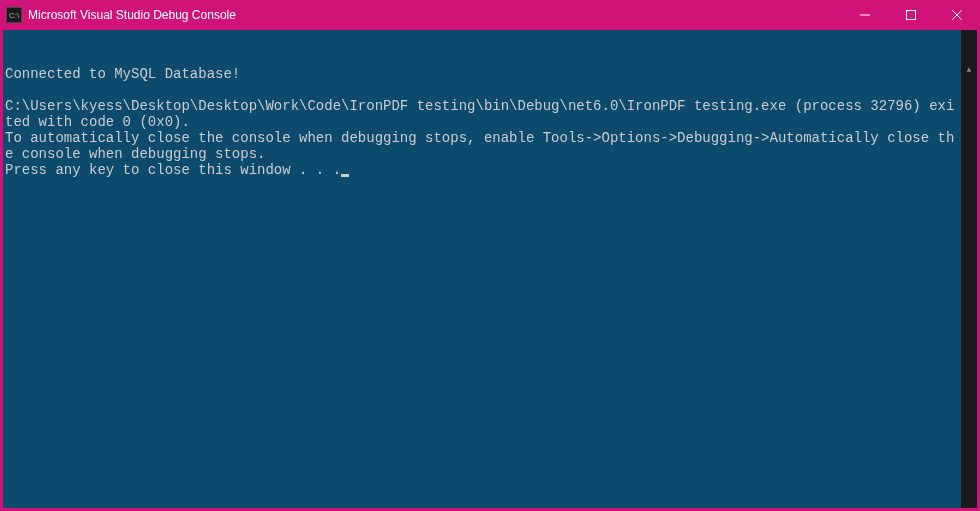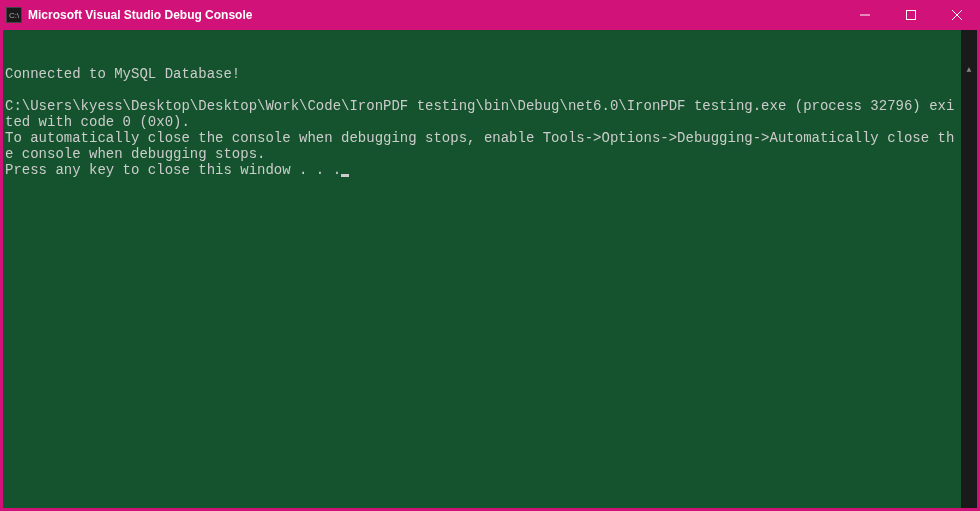--- a/index.html
+++ b/index.html
@@ -36,42 +36,41 @@
       background: #1a1a1a;
       border: 1px solid #444;
       display: flex;
       align-items: center;
       justify-content: center;
       font-size: 8px;
       color: #aaa;
     }
     .titlebar-title {
       flex: 1;
-      font-weight: bold;
     }
     .titlebar-controls {
       display: flex;
       height: 100%;
     }
     .titlebar-btn {
       width: 46px;
       height: 100%;
       display: flex;
       align-items: center;
       justify-content: center;
       color: #ffffff;
       cursor: pointer;
     }
     .titlebar-btn svg {
       width: 10px;
       height: 10px;
     }
     .console-area {
       flex: 1;
-      background: #14532d;
+      background: #0c4a6e;
       color: #cccccc;
       font-family: Consolas, "Courier New", monospace;
       font-size: 14px;
       line-height: 16px;
       padding: 4px 2px;
       white-space: pre-wrap;
       word-break: break-all;
       position: relative;
       margin: 0 3px 3px 3px;
     }

